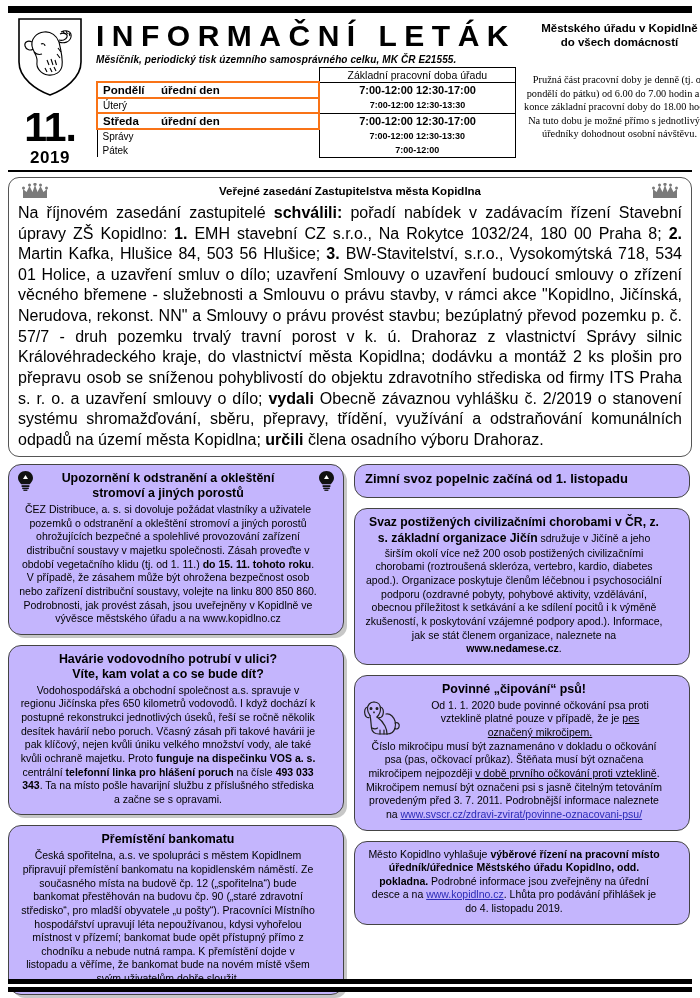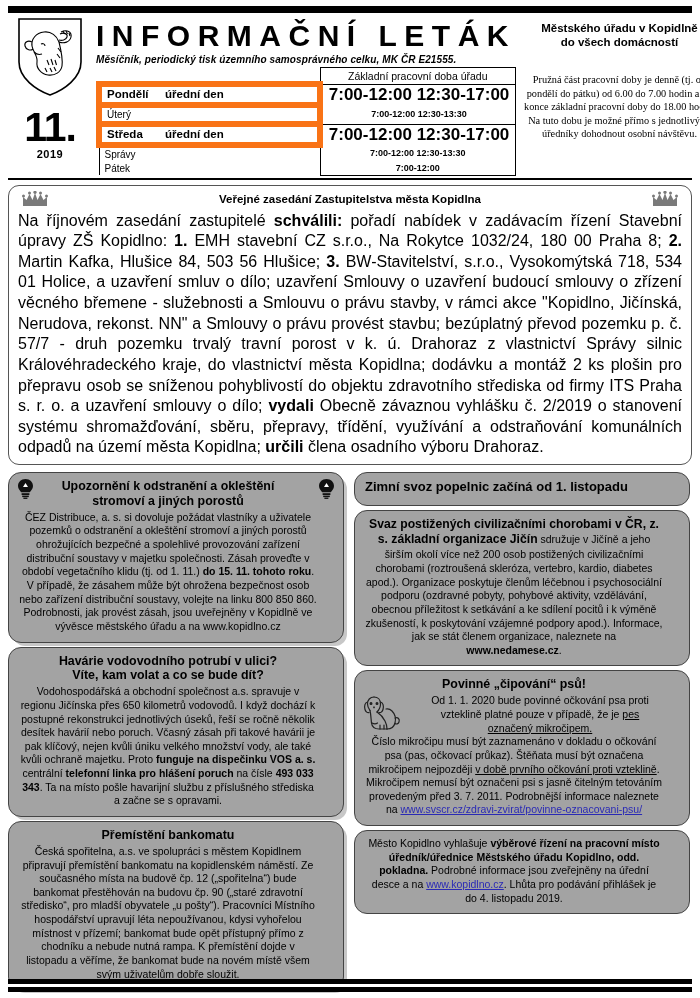--- a/index.html
+++ b/index.html
@@ -24,21 +24,21 @@
   
   .masthead{display:flex;align-items:flex-start;padding-top:3px;}
   .crest-col{width:84px;flex:0 0 84px;text-align:center;}
   .crest{
     width:66px;height:78px;margin:2px auto 0 auto;
   }
   .issue-num{
     font-size:41px;font-weight:bold;letter-spacing:-1px;line-height:0.95;
     margin-top:8px;
   }
-  .issue-year{font-size:11px;font-weight:bold;margin-top:1px;letter-spacing:0.5px;}
+  .issue-year{font-size:17px;font-weight:bold;margin-top:1px;letter-spacing:0.5px;}
 
   .mid-col{flex:1 1 auto;padding-left:4px;}
   .title-row{display:flex;align-items:flex-start;}
   .main-title{
     font-size:30px;font-weight:bold;letter-spacing:7.5px;
     line-height:1;white-space:nowrap;padding-top:5px;
   }
   .subtitle-right{
     font-size:11.5px;font-weight:bold;line-height:1.25;
     padding-left:6px;padding-top:5px;text-align:center;width:195px;flex:0 0 195px;
@@ -52,26 +52,26 @@
   .flex-note{
     width:195px;flex:0 0 195px;
     font-family:"Liberation Serif", serif;
     font-size:10.3px;line-height:1.32;text-align:center;padding-top:6px;
   }
 
   table.hours{border-collapse:collapse;width:100%;font-size:10px;table-layout:fixed;}
   table.hours td{padding:0 2px;height:13.5px;vertical-align:middle;}
   .h-head{text-align:center;font-size:10.5px;border:1px solid #000;border-bottom:1px solid #000;}
   .h-blank{border:none;}
-  .cell-day{border:6px solid #f97316;padding-left:5px !important;}
+  .cell-day{border:2px solid #f97316;padding-left:5px !important;}
   .cell-day.plain{border-left:1px solid #000;border-right:1px solid #000;border-top:none;border-bottom:none;}
   .cell-time{border-left:1px solid #000;border-right:1px solid #000;text-align:center;}
   .bold-day{font-weight:bold;font-size:11.5px;}
   .bold-day .dayname{display:inline-block;min-width:58px;}
-  .bold-time{font-weight:bold;font-size:17px;}
+  .bold-time{font-weight:bold;font-size:11px;}
   .small-time{font-size:9px;font-weight:bold;}
   .rowline td{border-bottom:1px solid #000;}
   .use-note{
     font-size:10.2px;font-style:italic;font-weight:bold;margin-top:3px;
   }
 
   
   .council{
     border:1.3px solid #555;border-radius:11px;margin-top:5px;padding:4px 9px 6px 9px;
     position:relative;
@@ -86,22 +86,22 @@
   .council-body{
     font-size:16px;line-height:1.29;text-align:justify;margin-top:2px;
   }
 
   
   .cols{display:flex;gap:10px;margin-top:7px;}
   .col{width:336px;flex:0 0 336px;}
 
   .card{
     border:1.3px solid #444;border-radius:13px;
-    padding:6px 26px 8px 10px;margin-bottom:4px;
-    position:relative;background:#a3a3a3;
+    padding:6px 26px 8px 10px;margin-bottom:10px;
+    position:relative;background:#c4b5fd;
   }
   .card.shadow{box-shadow:4px 4px 0 -1px rgba(0,0,0,0.22);}
   .card h3{
     margin:0 0 2px 0;font-size:12.4px;font-weight:bold;text-align:center;line-height:1.2;
   }
   .card h3.sm{font-size:13px;}
   .card p{margin:0;font-size:10.5px;line-height:1.3;text-align:center;}
   .card p.lead{text-align:left;}
   b{font-weight:bold;}
   .u{text-decoration:underline;}

